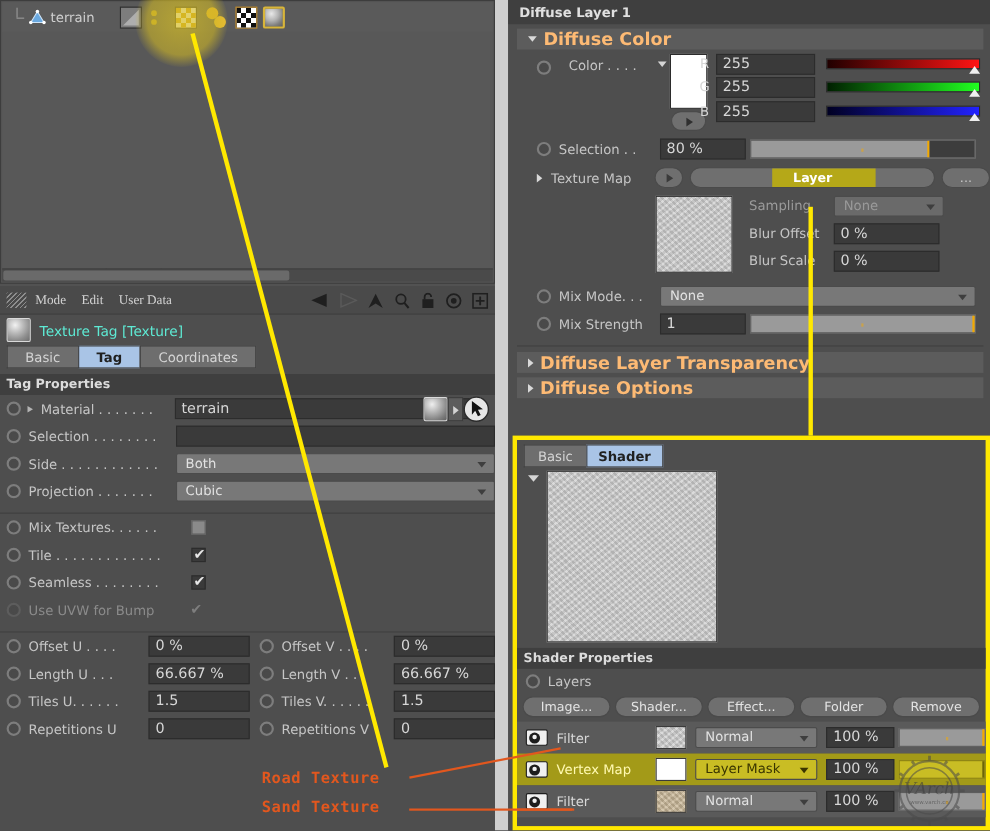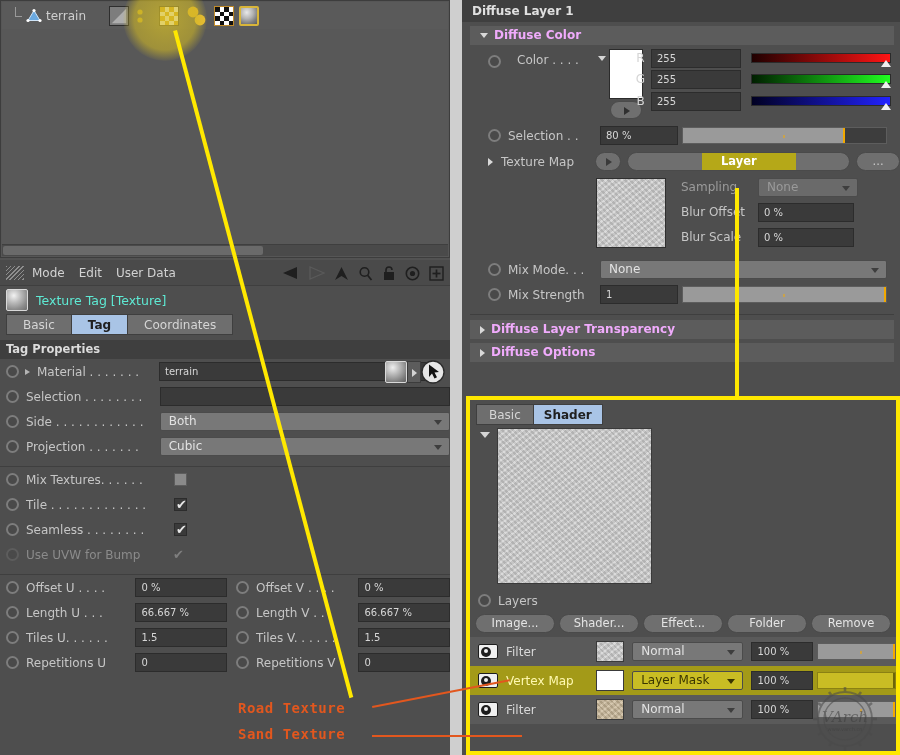--- a/index.html
+++ b/index.html
@@ -33,21 +33,21 @@
   .tag-icon { width:20px; height:20px; border:1px solid #2e2e2e; }
 
   
   #tag-glow { position:absolute; left:122px; top:-24px; width:84px; height:84px; border-radius:50%;
     background:radial-gradient(circle, rgba(214,190,40,0.72) 0%, rgba(207,183,38,0.60) 52%, rgba(190,168,35,0.0) 72%);
     pointer-events:none; }
 
   
   #attr-manager { position:absolute; left:0; top:260px; width:450px; height:495px; background:#4e4e4e; }
   #attr-toolbar { height:26px; background:#4a4a4a; display:flex; align-items:center; border-bottom:1px solid #3f3f3f; position:relative;}
-  .menu-item { margin-right:14px; color:#d2d2d2; font-size:12px; }
+  .menu-item { margin-right:14px; color:#d2d2d2; font-size:12px;font-family:Liberation Serif, serif; }
   #attr-toolbar .icons { position:absolute; right:6px; top:0; height:26px; display:flex; align-items:center; gap:9px; }
 
   #attr-head { height:28px; display:flex; align-items:center; padding-left:6px; }
   #attr-head .matball { width:22px; height:22px; border:1px solid #d9d9d9; border-radius:2px;
      background:radial-gradient(circle at 34% 28%, #f2f2f2 0%, #b9b9b9 38%, #8d8d8d 70%, #6e6e6e 100%); }
   #attr-head .ttl { margin-left:8px; color:#5eead4; font-size:12.5px; }
 
   .tabbar { display:flex; padding:0 6px; height:22px; }
   .tab { height:21px; line-height:21px; padding:0 16px; font-size:12px; color:#d5d5d5;
          background:#6e6e6e; border:1px solid #3f3f3f; border-right:none; }
@@ -59,42 +59,42 @@
 
   .prow { display:flex; align-items:center; height:25px; padding-left:6px; }
   .radio { width:13px; height:13px; border-radius:50%; background:#4a4a4a;
            border:2px solid #7d7d7d; box-shadow:inset 0 0 0 2px #4a4a4a; flex:none; }
   .radio.dim { border-color:#5d5d5d; }
   .lbl { margin-left:7px; color:#c6c6c6; font-size:12px; white-space:nowrap; }
   .lbl.dim { color:#8b8b8b; }
   .arrow-r { width:0;height:0;border-left:5px solid #b4b4b4;border-top:3.5px solid transparent;border-bottom:3.5px solid transparent; margin-left:6px; flex:none;}
 
   .field { height:19px; background:#3a3a3a; border:1px solid #2c2c2c; color:#d7d7d7;
-           font-size:10px; line-height:17px; padding-left:5px; position:relative; }
+           font-size:13px; line-height:17px; padding-left:5px; position:relative; }
   .combo { height:19px; background:#787878; border:1px solid #4b4b4b; color:#e2e2e2; font-size:12px;
            line-height:17px; padding-left:8px; position:relative; border-radius:2px; }
   .combo:after { content:""; position:absolute; right:7px; top:7px; width:0;height:0;
            border-top:5px solid #3e3e3e;border-left:4.5px solid transparent;border-right:4.5px solid transparent;}
   .chk { width:13px;height:13px;background:#3a3a3a;border:1px solid #2c2c2c; position:relative;}
   .chkmark { color:#e8e8e8; font-size:13px; line-height:12px; font-weight:bold; }
 
   
   .callout { position:absolute; color:#E2571E; font-weight:bold; font-size:14px;
              font-family:"DejaVu Sans Mono", monospace; letter-spacing:0.5px; }
 
   
   #v-divider { position:absolute; left:450px; top:0; width:12px; height:755px; background:#cfcfcf; }
 
   
   #right-col { position:absolute; left:462px; top:0; width:438px; height:755px; background:#4e4e4e; }
 
   .rsec-title { height:22px; line-height:22px; background:#3f3f3f; color:#e0e0e0; font-weight:bold;
                 font-size:12px; padding-left:10px; }
-  .rsub { height:19px; line-height:19px; background:#5c5c5c; color:#f0abfc; font-weight:bold;
-          font-size:12px; padding-left:10px; display:flex; align-items:center; }
+  .rsub { height:19px; line-height:19px; background:#5c5c5c; color:#fdba74; font-weight:bold;
+          font-size:16px; padding-left:10px; display:flex; align-items:center; }
   .tri-d { width:0;height:0;border-top:5px solid #d9d9d9;border-left:4px solid transparent;border-right:4px solid transparent; margin-right:6px;}
   .tri-r { width:0;height:0;border-left:5px solid #d9d9d9;border-top:4px solid transparent;border-bottom:4px solid transparent; margin-right:6px;}
 
   .rrow { display:flex; align-items:center; height:25px; padding-left:14px; }
   .rgb-letter { color:#d5d5d5; font-size:12px; width:13px; text-align:center; }
   .rgb-grad { height:10px; border:1px solid #2b2b2b; position:relative; }
   .rgb-grad .knob { position:absolute; right:-1px; bottom:-5px; width:0;height:0;
      border-bottom:7px solid #efefef; border-left:5px solid transparent;border-right:5px solid transparent; }
 
   .slider { height:17px; background:#9a9a9a; border:1px solid #5d5d5d; position:relative; }
@@ -481,20 +481,21 @@
     <div class="tabbar" style="padding:4px 0 0 6px; height:26px;">
       <div class="tab" style="padding:0 12px;">Basic</div>
       <div class="tab active" style="padding:0 10px;">Shader</div>
     </div>
 
     <div style="position:relative; height:163px;">
       <span style="position:absolute; left:10px; top:6px; width:0;height:0;border-top:6px solid #d5d5d5;border-left:5px solid transparent;border-right:5px solid transparent;"></span>
       <span class="tex-thumb" style="position:absolute; left:27px; top:2px; width:155px; height:156px; border:1px solid #3a3a3a;"></span>
     </div>
 
+    <div class="sec-head" style="margin-top:0;">Shader Properties</div>
 
     <div class="prow" style="height:23px; padding-left:8px;">
       <span class="radio"></span>
       <span class="lbl">Layers</span>
     </div>
 
     <div style="display:flex; gap:4px; padding:2px 5px 4px 5px;">
       <span class="round-btn" style="flex:1;">Image...</span>
       <span class="round-btn" style="flex:1;">Shader...</span>
       <span class="round-btn" style="flex:1;">Effect...</span>

